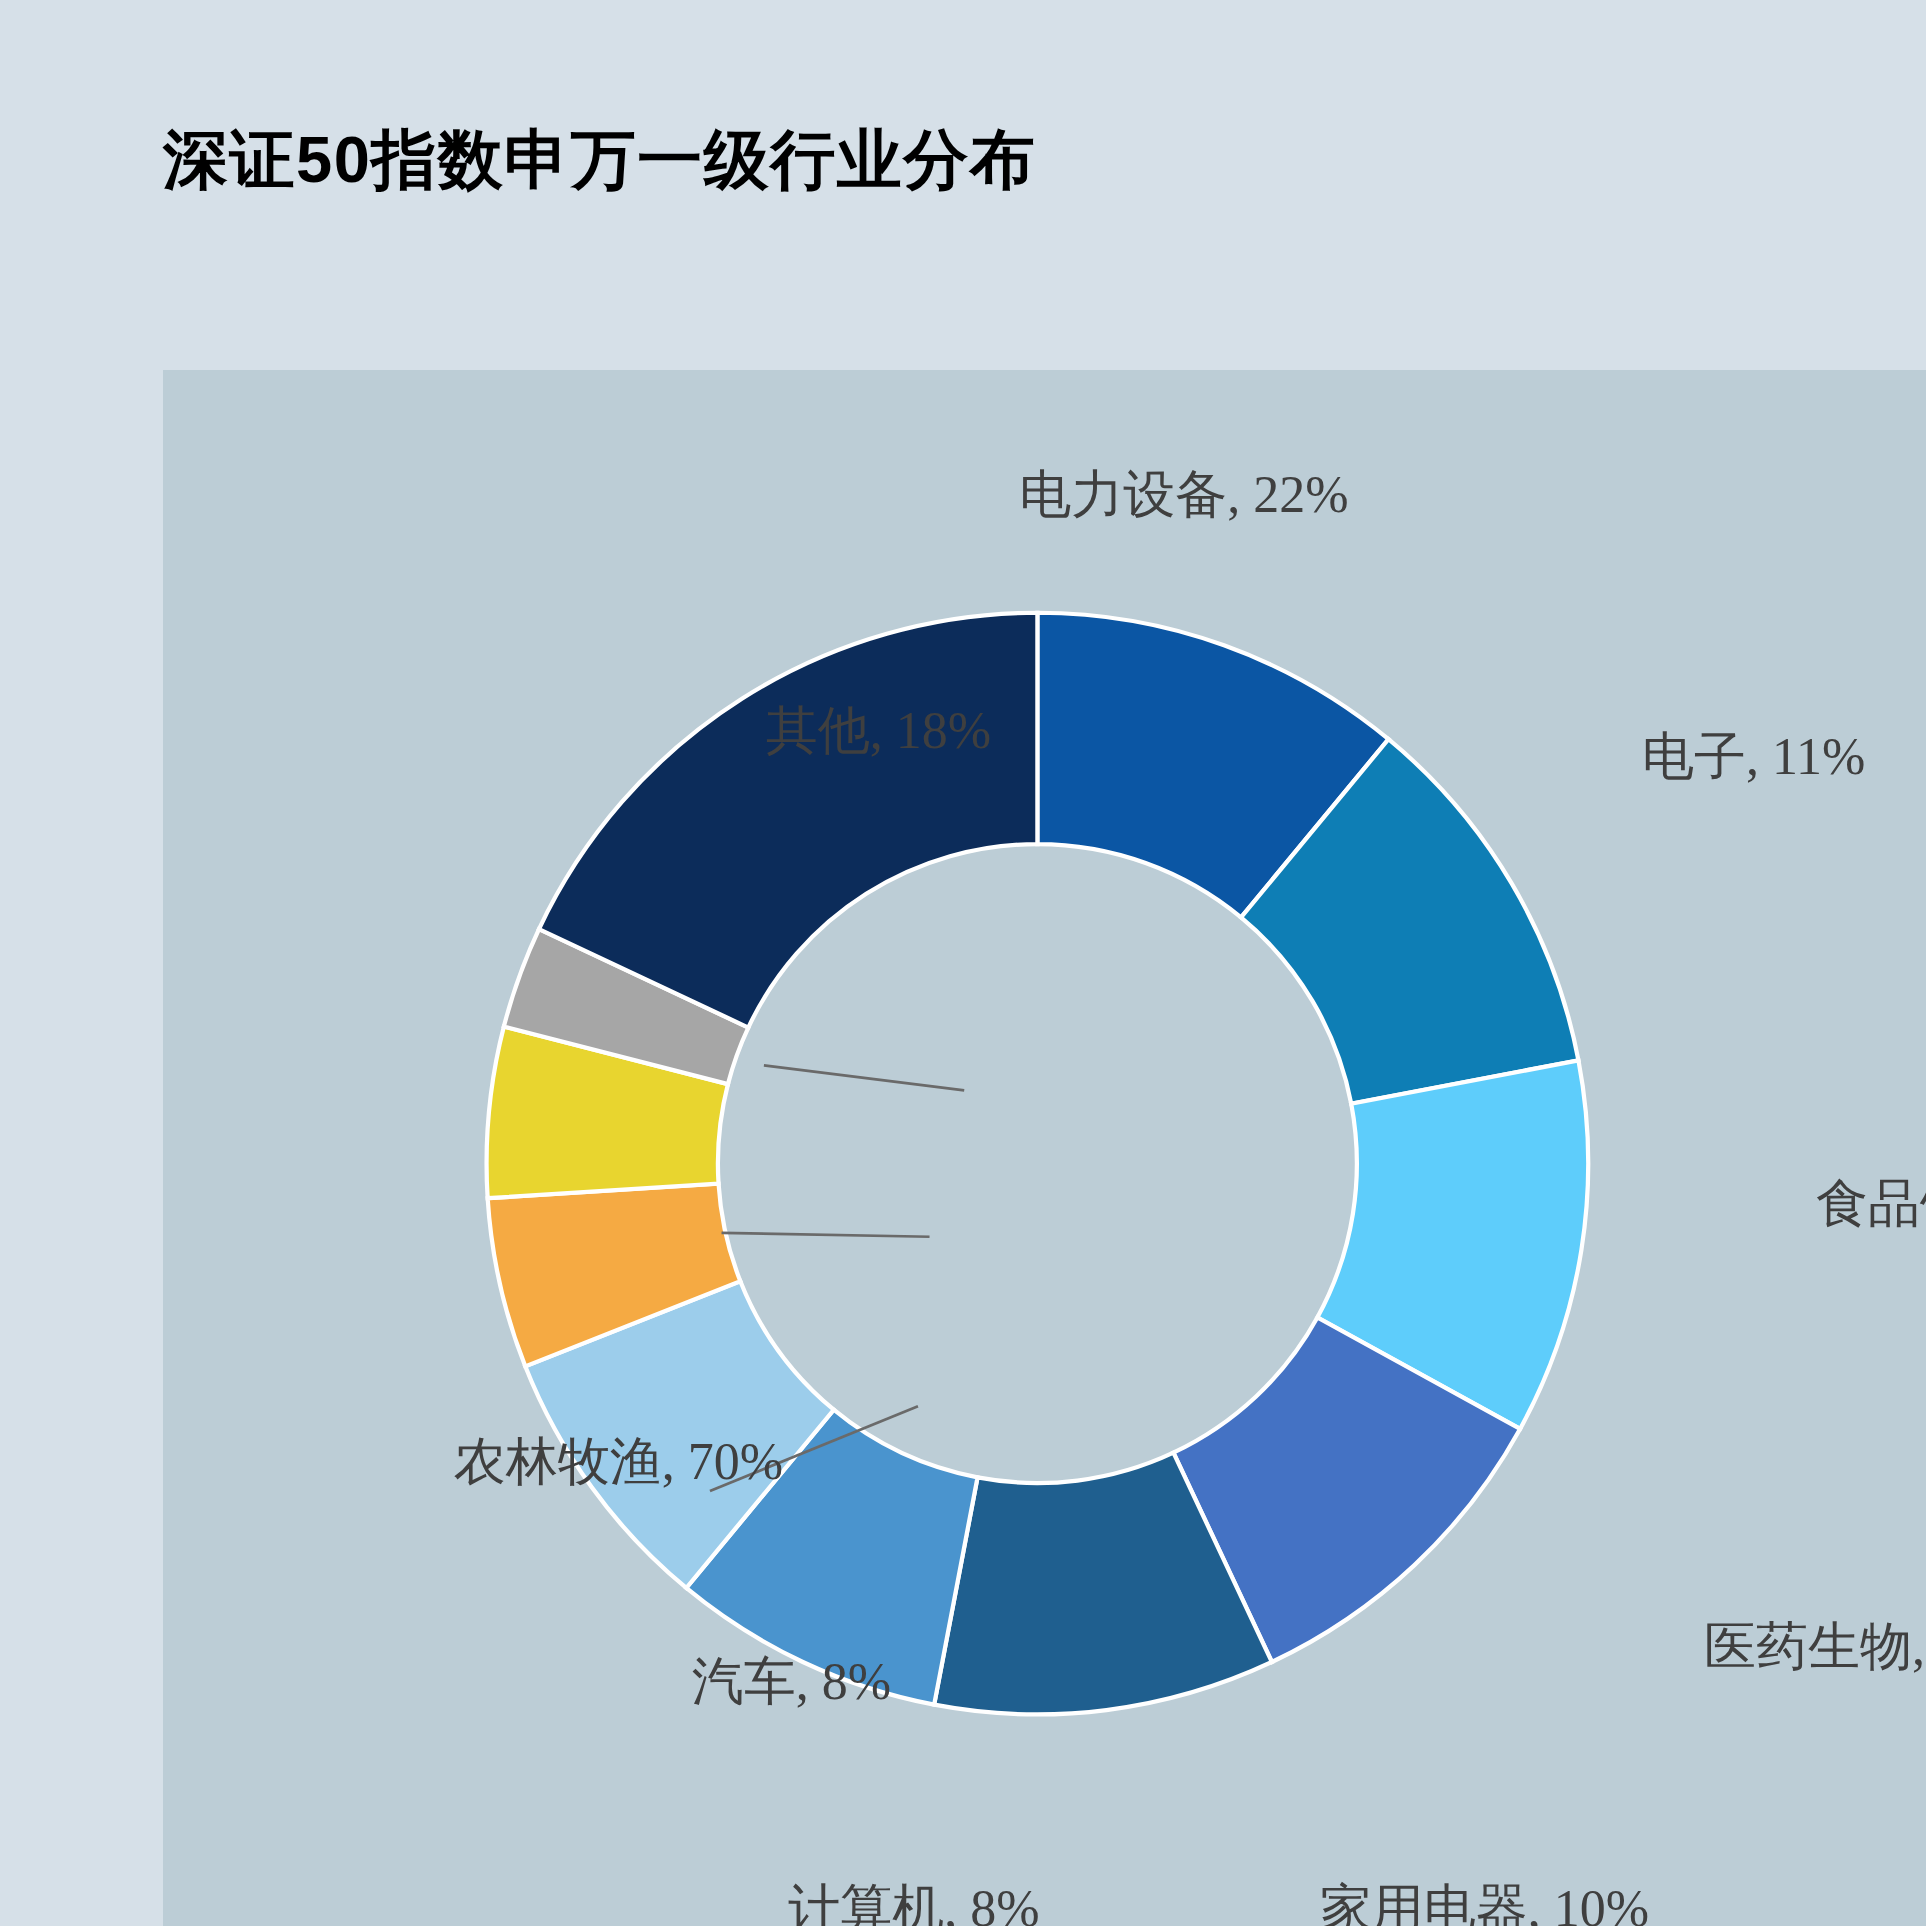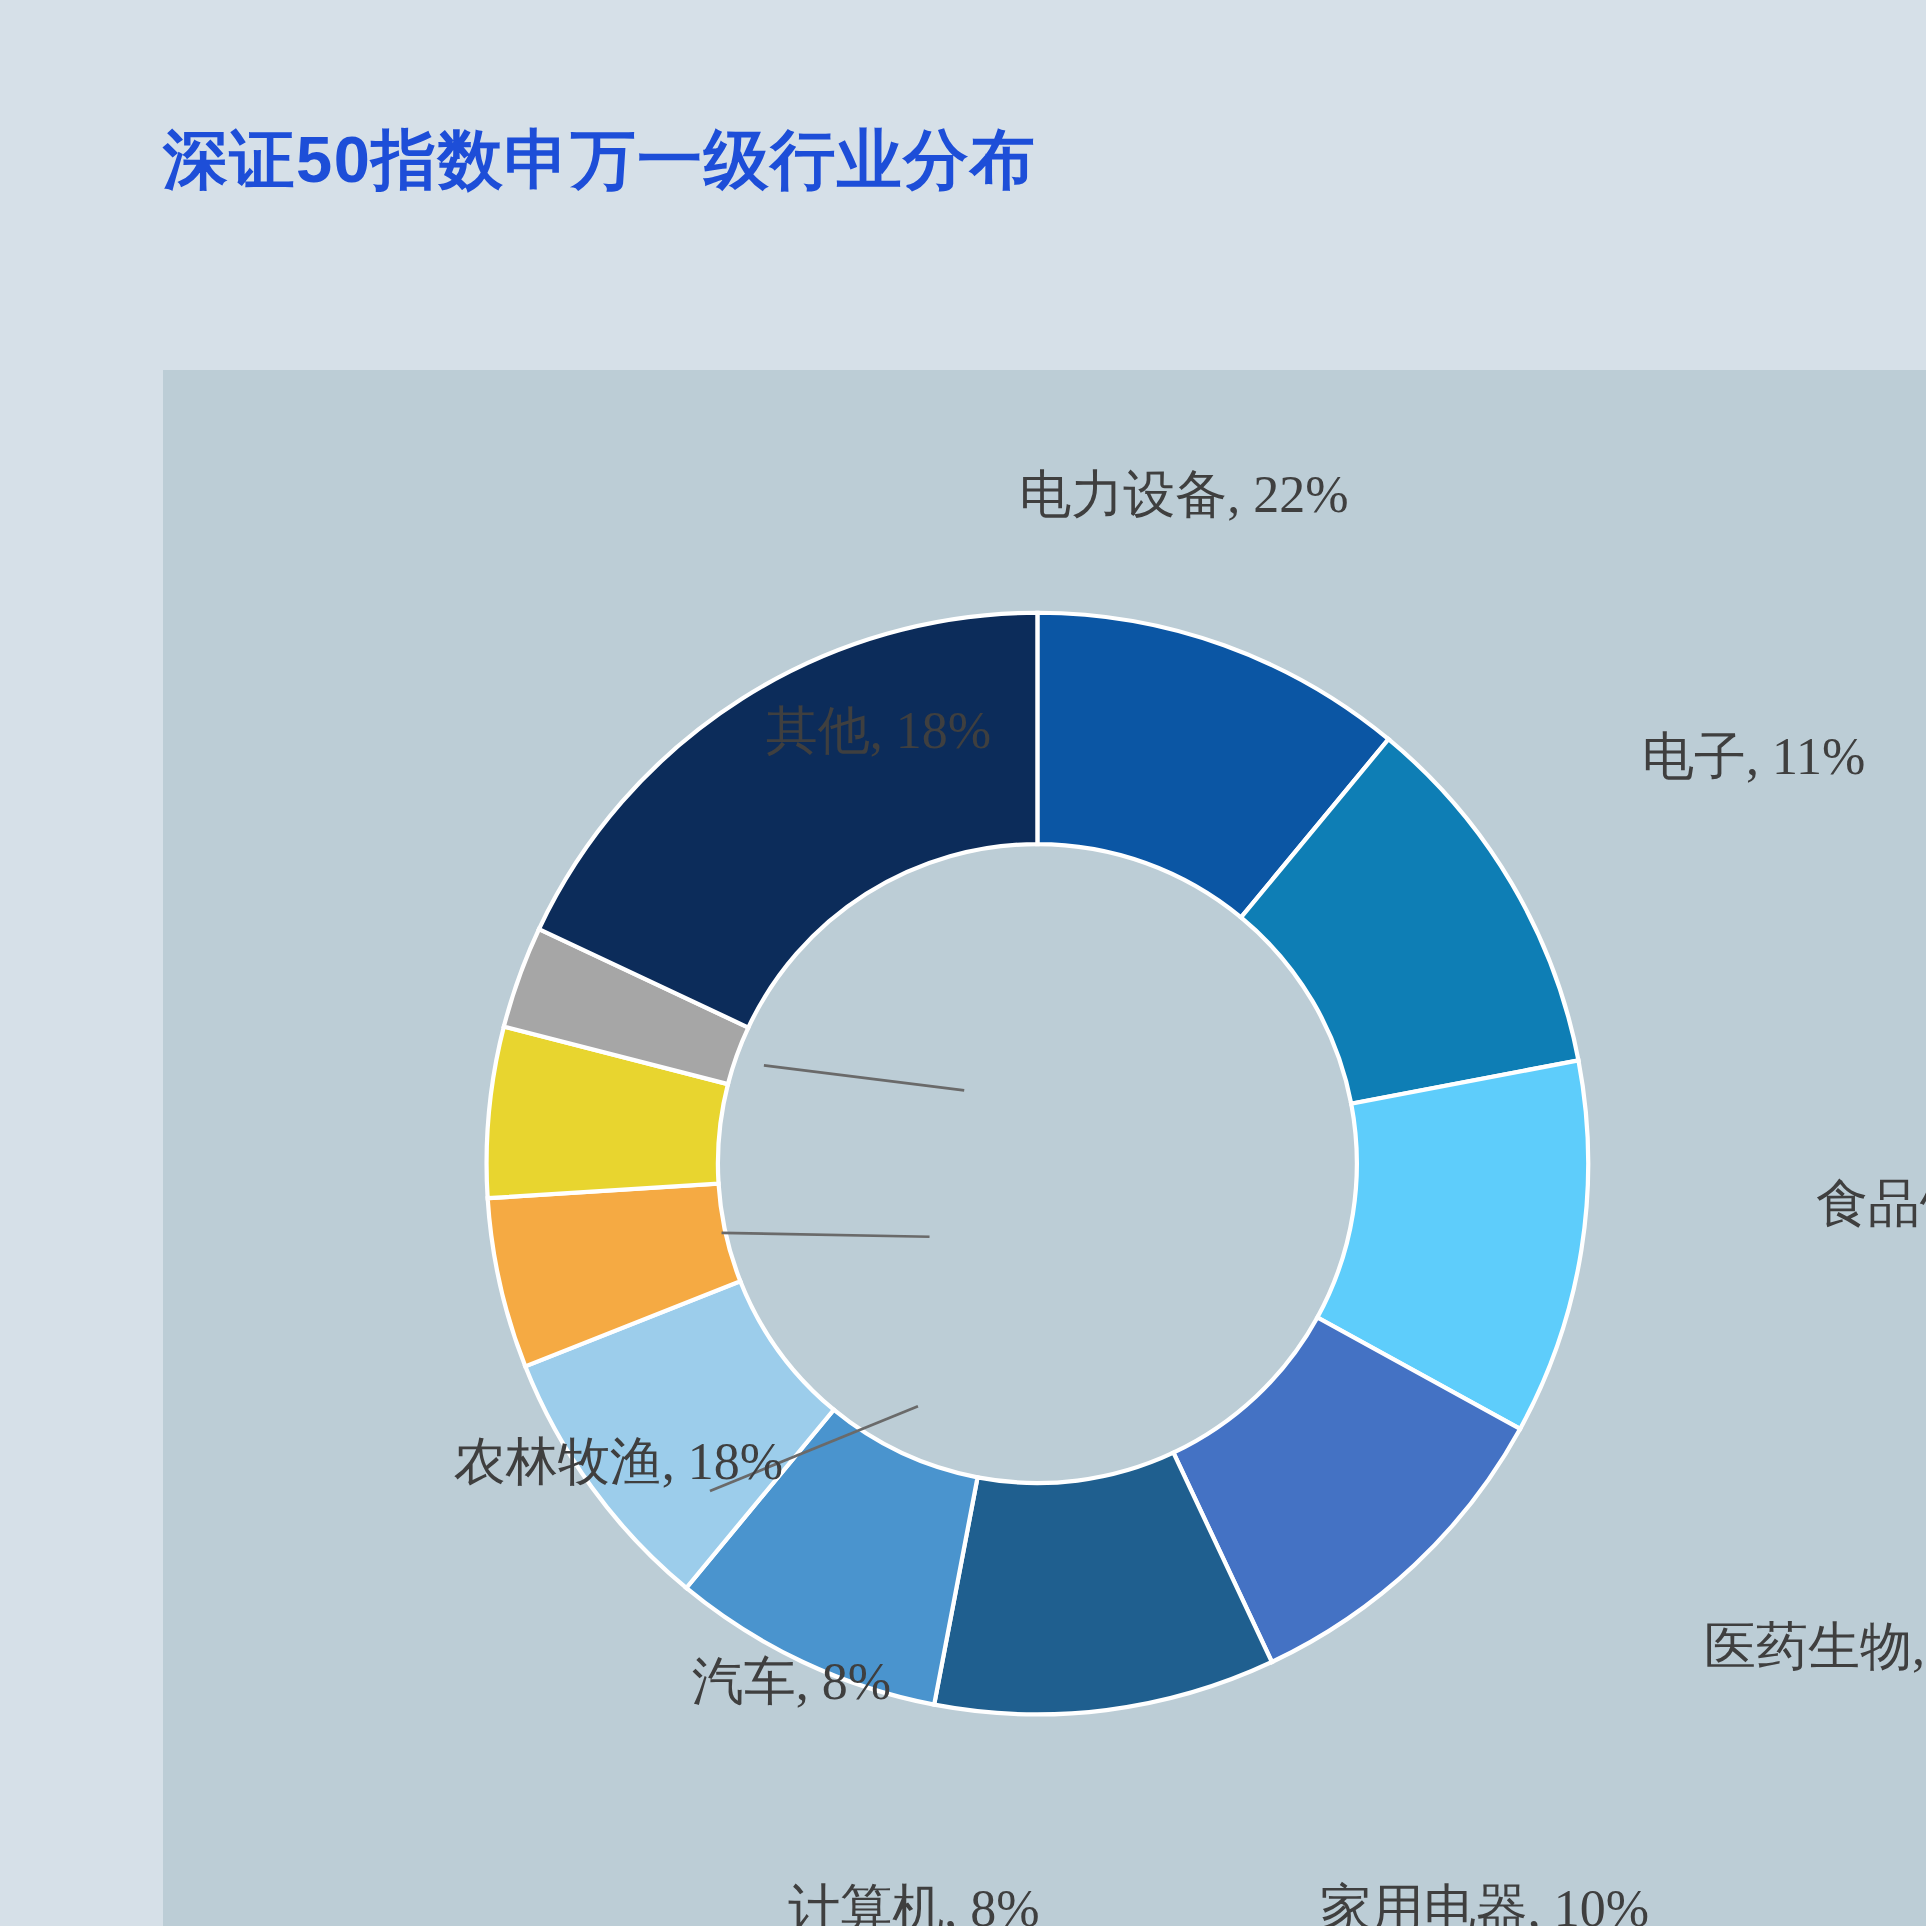--- a/index.html
+++ b/index.html
@@ -14,21 +14,21 @@
     overflow: hidden;
     position: relative;
   }
 
   #page-title {
     position: absolute;
     left: 163px;
     top: 116px;
     font-size: 65px;
     font-weight: bold;
-    color: #1d4ed8;
+    color: #000000;
     letter-spacing: 1.5px;
     white-space: nowrap;
   }
 
   #chart-panel {
     position: absolute;
     left: 163px;
     top: 370px;
     width: 2211px;
     height: 1695px;
@@ -87,17 +87,17 @@
         <line x1="1420" y1="2910" x2="1960" y2="2690" stroke="#6a6a6a" stroke-width="7"></line>
       </svg>
 
     <div class="slice-label center" style="left:655px; top:96px; width:732px;">电力设备, 22%</div>
     <div class="slice-label right" style="left:1467px; top:358px;margin-left:12px;">电子, 11%</div>
     <div class="slice-label right" style="left:1653px; top:805px;">食品饮料, 11%</div>
     <div class="slice-label right" style="left:1541px; top:1248px;">医药生物, 10%</div>
     <div class="slice-label center" style="left:975px; top:1510px; width:693px;">家用电器, 10%</div>
     <div class="slice-label center" style="left:443px; top:1510px; width:616px;">计算机, 8%</div>
     <div class="slice-label left" style="left:0px;    top:1283px; width:728px;">汽车, 8%</div>
-    <div class="slice-label left" style="left:0px;    top:1063px; width:620px;">农林牧渔, 18%</div>
+    <div class="slice-label left" style="left:0px;    top:1063px; width:620px;">农林牧渔, 70%</div>
     <div class="slice-label left" style="left:0px;    top:312px;  width:828px;margin-top:20px;">其他, 18%</div>
   </div>
 </div>
 
 
 </body></html>

